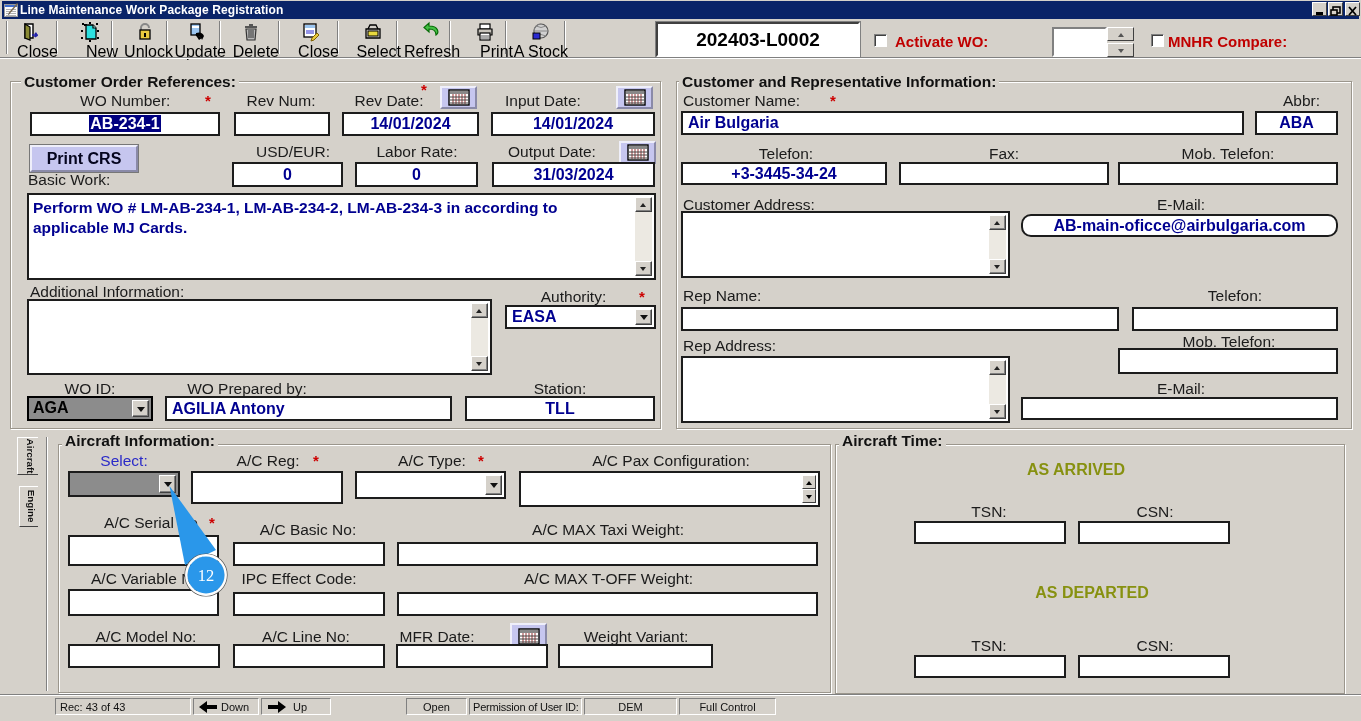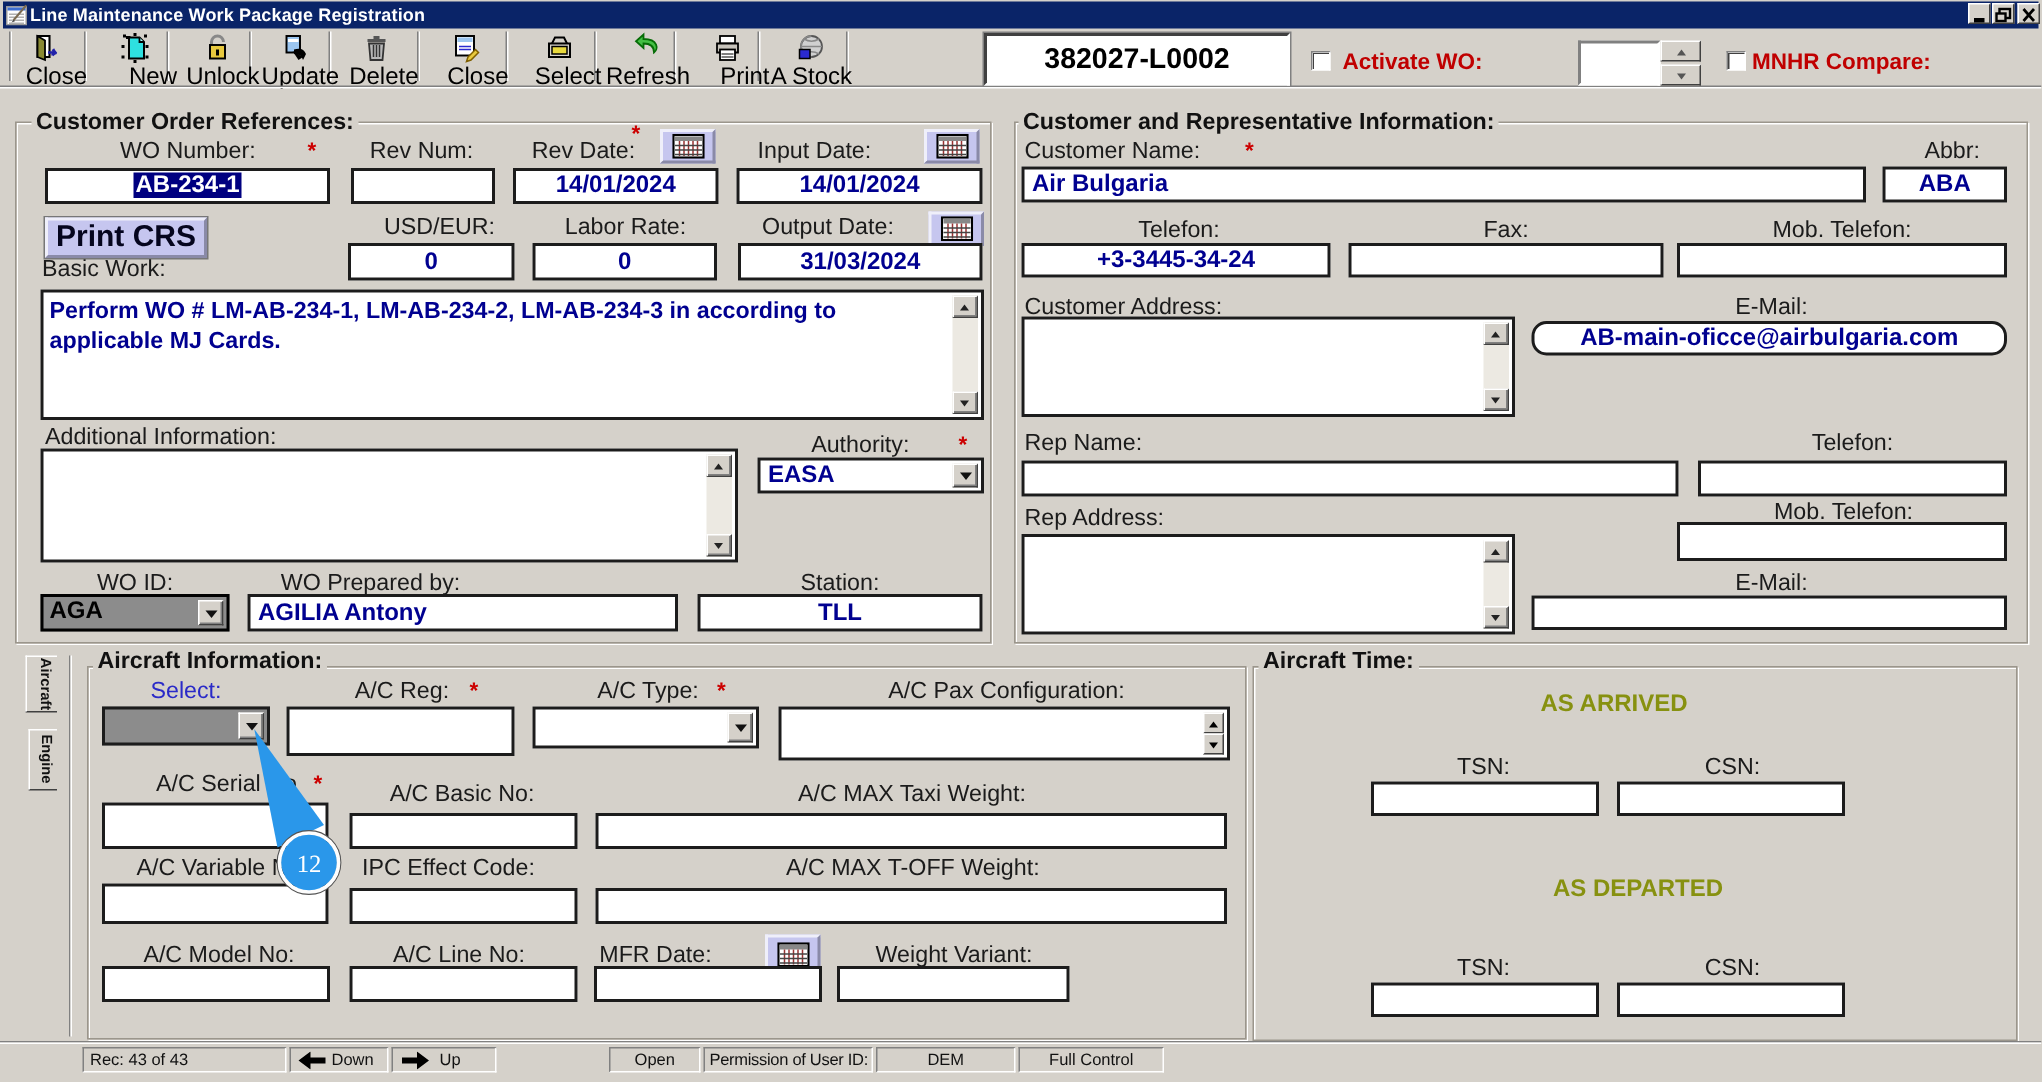--- a/index.html
+++ b/index.html
@@ -162,21 +162,21 @@
         <path d="M12 3 a7 7 0 0 0 0 14 M5 10 h14 M7 5 q5 3 10 0 M7 15 q5 -3 10 0" fill="none" stroke="#888" stroke-width="1"></path>
         <rect x="4" y="12" width="7" height="6" fill="#2a2ad0" stroke="#000" stroke-width="1"></rect>
       </svg>
 <div>A Stock</div>
     </div>
 </div>
 <div class="abs" style="left:0px;top:57px;width:1361px;height:1px;background:#808080;"></div>
 <div class="abs" style="left:0px;top:58px;width:1361px;height:1px;background:#fff;"></div>
 
 <div class="abs" style="left:656px;top:22px;width:204px;height:35px;background:#fff;border-top:2px solid #404040;border-left:2px solid #404040;border-right:2px solid #fff;border-bottom:2px solid #fff;box-shadow:0 0 0 1px #808080;"></div>
-<div class="abs ctr" style="left:656px;top:29px;width:204px;font-size:19px;font-weight:bold;color:#000;">382027-L0002</div>
+<div class="abs ctr" style="left:656px;top:29px;width:204px;font-size:19px;font-weight:bold;color:#000;">202403-L0002</div>
 <div class="chk" style="left:874px;top:34px;"></div>
 <div class="lbl red" style="left:895px;top:33px;font-size:15px;">Activate WO:</div>
 <div class="abs" style="left:1052px;top:27px;width:55px;height:30px;background:#fff;border-top:2px solid #808080;border-left:2px solid #808080;border-right:2px solid #fff;border-bottom:2px solid #fff;"></div>
 <div class="abs" style="left:1107px;top:27px;width:27px;height:14px;background:#d5d1ca;border-top:1px solid #fff;border-left:1px solid #fff;border-right:1px solid #404040;border-bottom:1px solid #404040;">
     <div class="arr" style="left:10px;top:5px;border-left:3.5px solid transparent;border-right:3.5px solid transparent;border-bottom:4px solid #555;"></div>
   </div>
 <div class="abs" style="left:1107px;top:43px;width:27px;height:14px;background:#d5d1ca;border-top:1px solid #fff;border-left:1px solid #fff;border-right:1px solid #404040;border-bottom:1px solid #404040;">
     <div class="arr" style="left:10px;top:5px;border-left:3.5px solid transparent;border-right:3.5px solid transparent;border-top:4px solid #555;"></div>
   </div>
 <div class="chk" style="left:1151px;top:34px;"></div>
@@ -225,21 +225,21 @@
           <line x1="2" y1="11" x2="20" y2="11"></line>
           <line x1="2" y1="14" x2="20" y2="14"></line>
         </g>
       </svg>
     </div>
 <div class="inp" style="left:30px;top:112px;width:190px;height:24px;line-height:20px;text-align:center;"><span style="background:#000080;color:#fff;padding:0 1px;">AB-234-1</span></div>
 <div class="inp" style="left:234px;top:112px;width:96px;height:24px;"></div>
 <div class="inp c" style="left:342px;top:112px;width:137px;height:24px;line-height:20px;">14/01/2024</div>
 <div class="inp c" style="left:491px;top:112px;width:164px;height:24px;line-height:20px;">14/01/2024</div>
 
-<div class="abs" style="left:30px;top:145px;width:108px;height:27px;background:#c6c6ef;border-top:2px solid #efeffa;border-left:2px solid #efeffa;border-right:2px solid #8a8aa8;border-bottom:2px solid #8a8aa8;box-shadow:0 0 0 1px #777;text-align:center;font-size:20px;font-weight:bold;color:#05051e;line-height:23px;">Print CRS</div>
+<div class="abs" style="left:30px;top:145px;width:108px;height:27px;background:#c6c6ef;border-top:2px solid #efeffa;border-left:2px solid #efeffa;border-right:2px solid #8a8aa8;border-bottom:2px solid #8a8aa8;box-shadow:0 0 0 1px #777;text-align:center;font-size:16px;font-weight:bold;color:#05051e;line-height:23px;">Print CRS</div>
 <div class="lbl ctr" style="left:255px;top:143px;width:76px;">USD/EUR:</div>
 <div class="lbl ctr" style="left:375px;top:143px;width:84px;">Labor Rate:</div>
 <div class="lbl ctr" style="left:508px;top:143px;width:88px;">Output Date:</div>
 <div class="cal" style="left:619px;top:141px;width:37px;height:23px;">
       <svg width="22" height="17" style="display:block;margin:1px auto;">
         <rect x="1" y="1" width="20" height="15" fill="#fff" stroke="#000" stroke-width="1.4"></rect>
         <rect x="2" y="2" width="18" height="3" fill="#888"></rect>
         <g stroke="#933" stroke-width="1">
           <line x1="5" y1="5" x2="5" y2="15"></line>
           <line x1="8" y1="5" x2="8" y2="15"></line>

